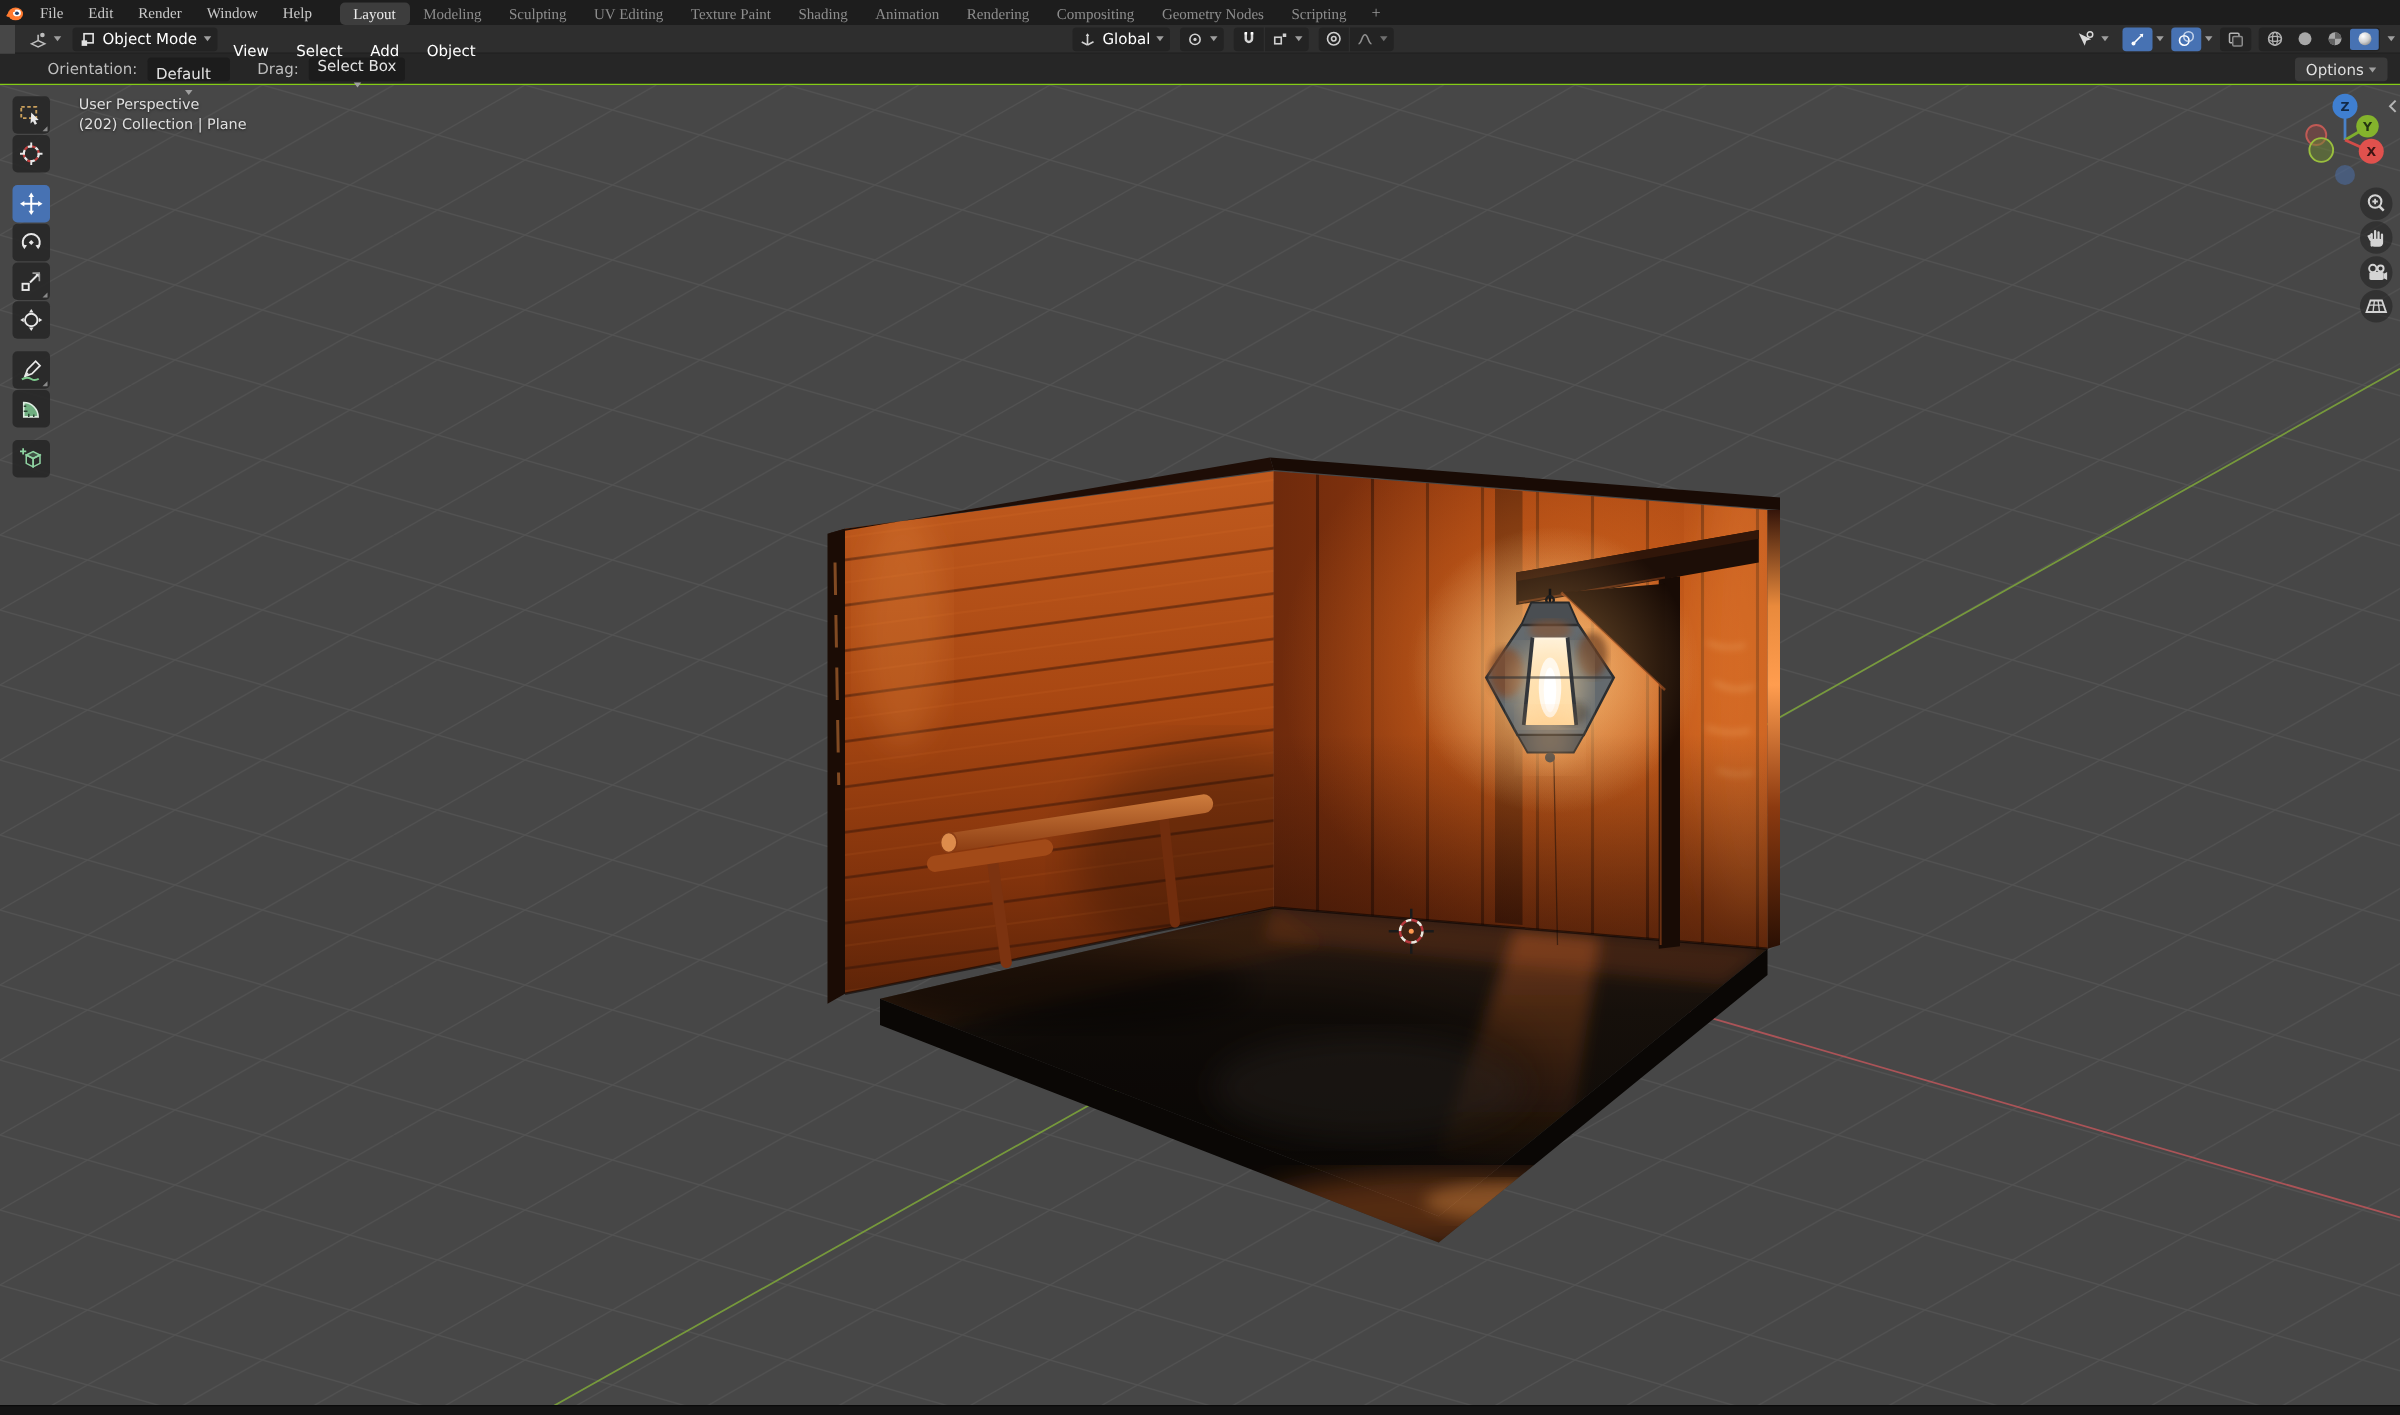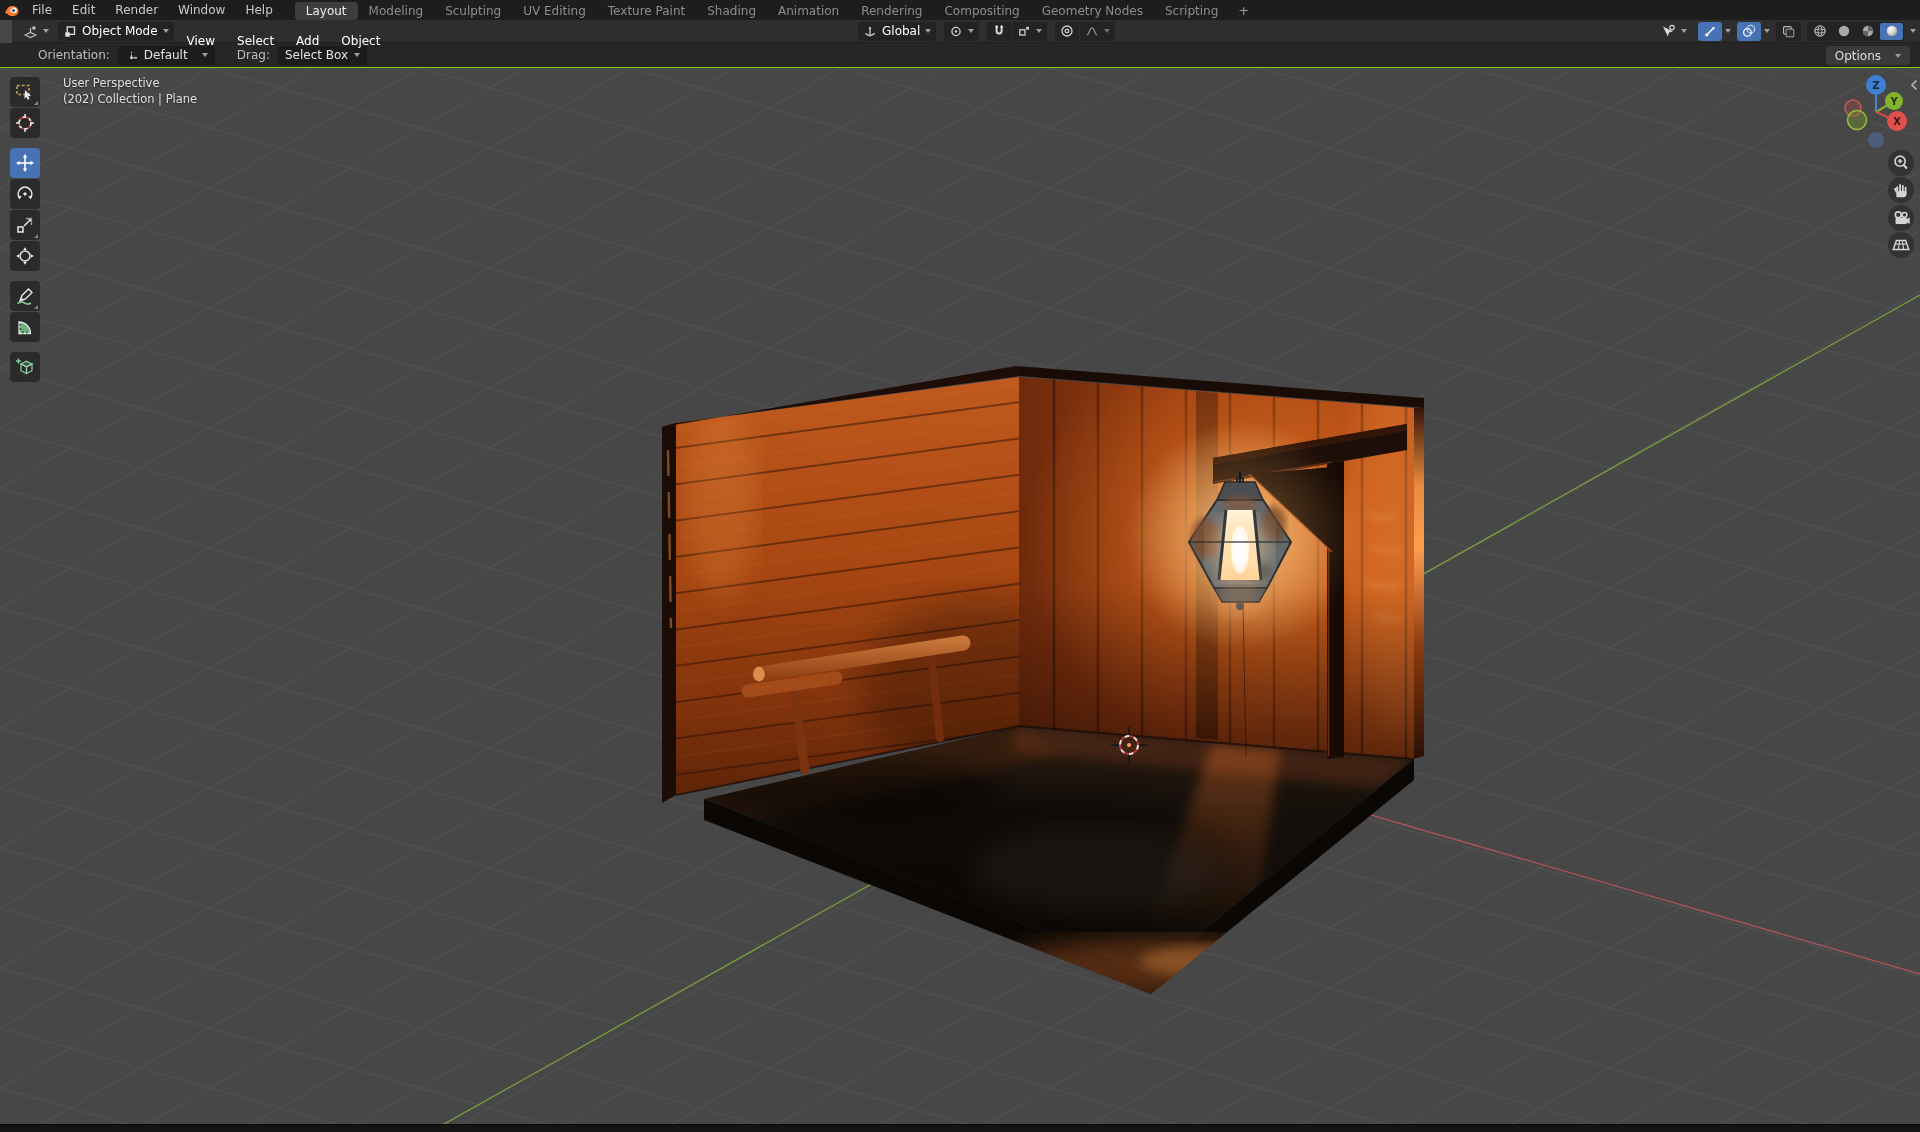--- a/index.html
+++ b/index.html
@@ -2,21 +2,21 @@
 <html><head>
 <meta charset="utf-8">
 <style>
   * { margin:0; padding:0; box-sizing:border-box; }
   html,body { width:1920px; height:1132px; overflow:hidden; background:#474747;
     font-family:"DejaVu Sans", sans-serif; -webkit-font-smoothing:antialiased; }
   .stage { position:absolute; inset:0; width:1920px; height:1132px; }
 
   
   .topbar { position:absolute; top:0; left:0; right:0; height:20px; background:#1d1d1d;
-    display:flex; align-items:center; font-size:12px; color:#c9c9c9; z-index:30; }
+    display:flex; align-items:center; font-size:12px; color:#c9c9c9; z-index:30;font-family:Liberation Serif, serif; }
   .logo { width:22px; height:20px; display:flex; align-items:center; justify-content:center; }
   .tb-menu { padding:0 10px; line-height:20px; cursor:default; }
   .ws { display:flex; align-items:center; margin-left:12px; height:20px; }
   .ws-tab { padding:0 11px; line-height:18px; height:18px; margin-top:1px; color:#8d8d8d;
     border-radius:4px; white-space:nowrap; }
   .ws-tab.active { background:#3d3d3d; color:#ececec; }
   .ws-plus { color:#9a9a9a; padding:0 9px; font-size:13px; }
 
   
   .vheader { position:absolute; top:20px; left:12px; right:0; height:23px; background:#2e2e2e;
@@ -37,22 +37,22 @@
   .cell.active { background:#4772b3; }
   .joined { display:flex; gap:1px; }
   .joined .btn:first-child { border-top-right-radius:0; border-bottom-right-radius:0; }
   .joined .btn:last-child { border-top-left-radius:0; border-bottom-left-radius:0; }
 
   
   .tsettings { position:absolute; top:43px; left:0; right:0; height:25px; background:#262626;
     border-bottom:1px solid #84cc16; font-size:12px; color:#bdbdbd; z-index:28; }
   .ts-left { position:absolute; left:38px; top:0; height:24px; display:flex; align-items:center; gap:8px; }
   .ts-dd { display:flex; align-items:center; gap:6px; background:#1c1c1c; border-radius:3px;
-    height:19px; padding:0 7px; color:#e3e3e3; }
-  .ts-options { position:absolute; right:10px; top:3px; display:flex; align-items:center; gap:14px;
+    height:19px; padding:0 7px; color:#e3e3e3;flex-direction:column; }
+  .ts-options { position:absolute; right:10px; top:3px; display:flex; align-items:center; gap:4px;
     background:#3a3a3a; border-radius:3px; height:19px; padding:0 9px; color:#dedede; }
 
   
   .viewport { position:absolute; top:68px; left:0; width:1920px; height:1056px; background:#474747; }
   .scene-svg { position:absolute; inset:0; }
   .overlay-text { position:absolute; left:63px; top:7px; color:#e0e0e0; font-size:11.5px;
     line-height:16px; text-shadow:0 1px 2px rgba(0,0,0,.55); z-index:5; }
 
   
   .toolbar { position:absolute; left:10px; top:9px; display:flex; flex-direction:column; z-index:6; }

